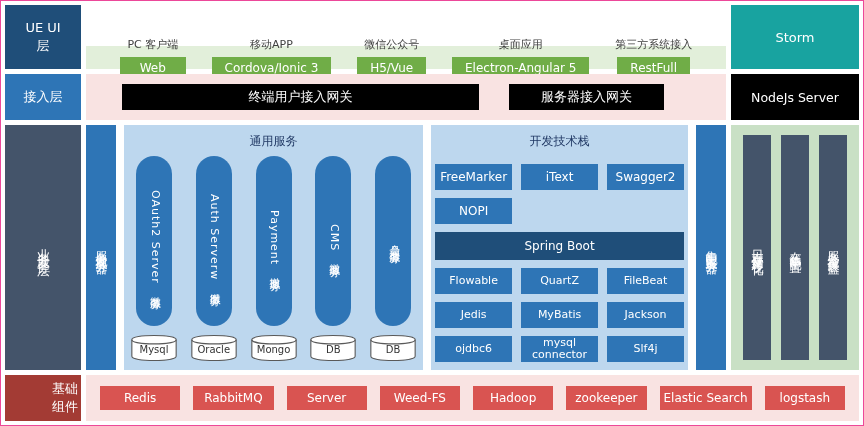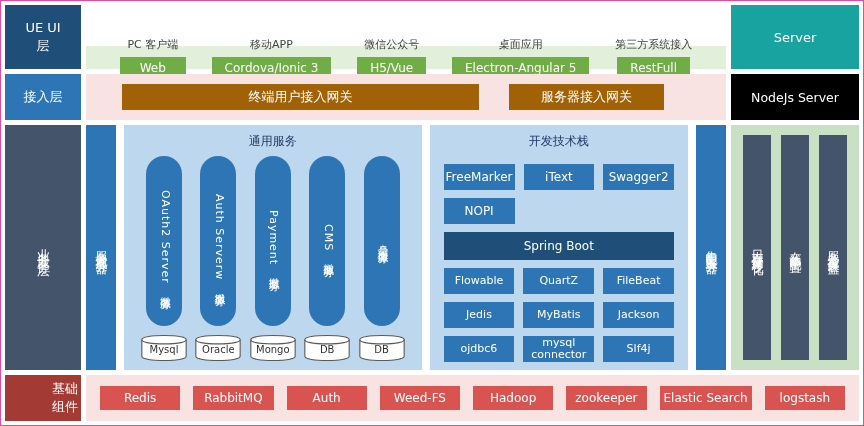--- a/index.html
+++ b/index.html
@@ -30,29 +30,29 @@
   .vtext{ writing-mode:vertical-rl; text-orientation:mixed; letter-spacing:4px; }
 
   
   .ui-panel{ grid-area:ui; background:#E2EFDA; display:flex; align-items:center; justify-content:space-evenly; padding:4px 8px;margin-top:41px; }
   .ui-group{ display:flex; flex-direction:column; align-items:center; gap:5px; }
   .ui-caption{ font-size:11px; color:#404040; }
   .btn-green{ background:#70AD47; color:#fff; font-size:12px; padding:4px 13px; text-align:center; min-width:66px; }
 
   
   .access-panel{ grid-area:ac; background:#F9E3E2; display:flex; align-items:center; gap:30px; padding:0 62px 0 36px; }
-  .gw{ background:#a16207; color:#fff; font-size:13px; text-align:center; padding:4px 0; }
+  .gw{ background:#000000; color:#fff; font-size:13px; text-align:center; padding:4px 0; }
   .gw1{ flex:2.3; } .gw2{ flex:1; }
 
   
   .biz-row{ grid-area:bz; display:flex; gap:8px; }
   .vbar-blue{ width:30px; background:#2E75B6; color:#fff; font-size:12px;
     writing-mode:vertical-rl; text-orientation:mixed; letter-spacing:2px;
     display:flex; align-items:center; justify-content:center; }
-  .blue-panel{ background:#BDD7EE; padding:6px 14px 8px; display:flex; flex-direction:column; }
+  .blue-panel{ background:#BDD7EE; padding:6px 4px 8px; display:flex; flex-direction:column; }
   .panel-common{ flex:1.17; }
   .panel-tech{ flex:1; justify-content:space-between; }
   .panel-title{ text-align:center; color:#203864; font-size:12px; margin:2px 0 6px; }
 
   .services{ display:flex; justify-content:space-between; flex:1; padding:0 2px; }
   .svc-col{ display:flex; flex-direction:column; align-items:center; }
   .pill{ width:36px; flex:1; margin-bottom:8px; border-radius:18px; background:#2E75B6; color:#fff;
     font-size:11px; letter-spacing:1px; writing-mode:vertical-rl; text-orientation:mixed;
     display:flex; align-items:center; justify-content:center; }
   .db{ position:relative; width:48px; height:28px; flex:none; }
@@ -208,32 +208,32 @@
         <div class="tbox">Jackson</div>
         <div class="tbox">ojdbc6</div>
         <div class="tbox">mysql connector</div>
         <div class="tbox">Slf4j</div>
       </div>
     </div>
 
     <div class="vbar-blue">集中配置服务器</div>
   </div>
 
-  <div class="side-umigo">Server</div>
+  <div class="side-umigo">Storm</div>
   <div class="side-node">NodeJs Server</div>
   <div class="side-green">
     <div class="vbar-slate">日志存储及可视化</div>
     <div class="vbar-slate">在线集中配置</div>
     <div class="vbar-slate">服务监控仪表盘</div>
   </div>
 
   <div class="base-panel">
     <div class="btn-red">Redis</div>
     <div class="btn-red">RabbitMQ</div>
-    <div class="btn-red">Auth</div>
+    <div class="btn-red">Server</div>
     <div class="btn-red">Weed-FS</div>
     <div class="btn-red">Hadoop</div>
     <div class="btn-red">zookeeper</div>
     <div class="btn-red">Elastic Search</div>
     <div class="btn-red">logstash</div>
   </div>
 
 </div>
 
 </body></html>

